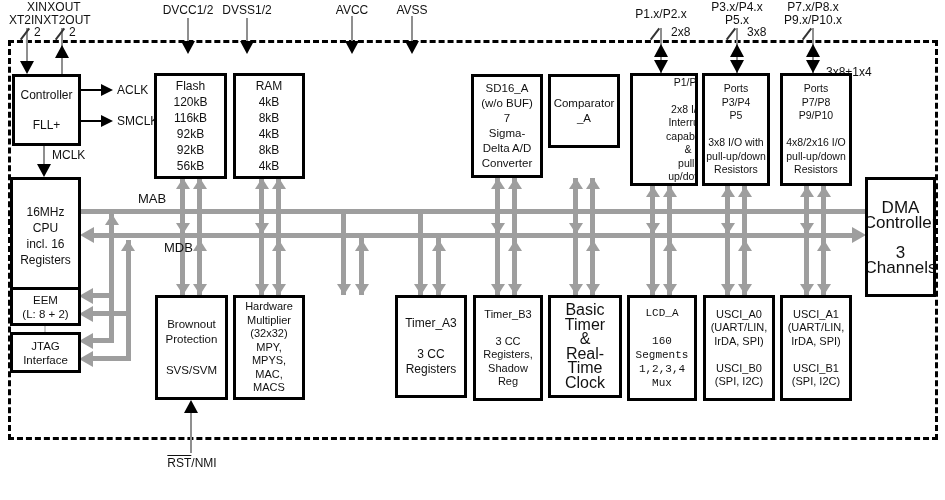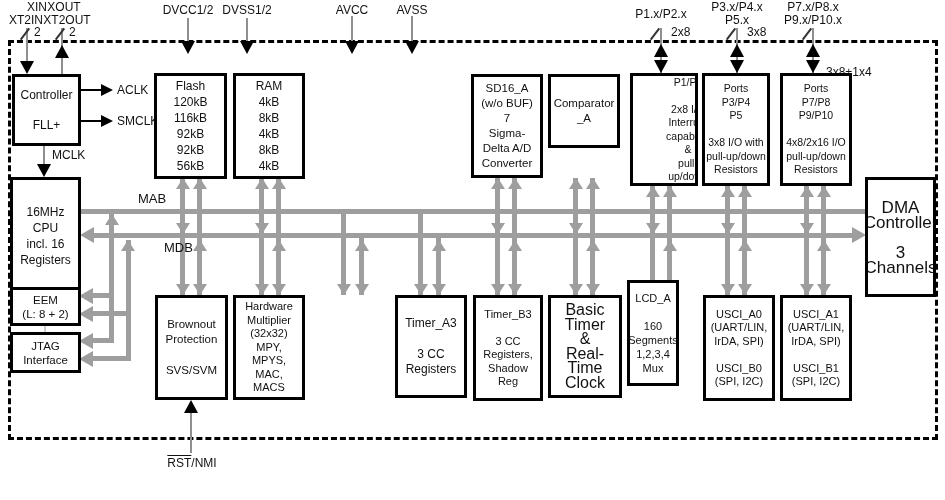--- a/index.html
+++ b/index.html
@@ -277,21 +277,21 @@
   <div class="blk" style="left:473px;top:295px;width:70px;height:106px;font-size:11px;line-height:13.5px;">Timer_B3
 
 3 CC
 Registers,
 Shadow
 Reg</div>
   <div class="blk" style="left:548px;top:295px;width:74px;height:103px;font-size:16px;line-height:14.5px;">Basic Timer
 &amp;
 Real-Time
 Clock</div>
-  <div class="blk" style="left:627px;top:280px;width:52px;height:106px;font-size:11px;line-height:14px;">LCD_A
+  <div class="blk" style="left:627px;top:295px;width:70px;height:106px;font-size:11px;line-height:14px;font-family:Liberation Mono, monospace;">LCD_A
 
 160
 Segments
 1,2,3,4 Mux</div>
   <div class="blk" style="left:703px;top:295px;width:72px;height:106px;font-size:11px;line-height:13.5px;">USCI_A0
 (UART/LIN,
 IrDA, SPI)
 
 USCI_B0
 (SPI, I2C)</div>

